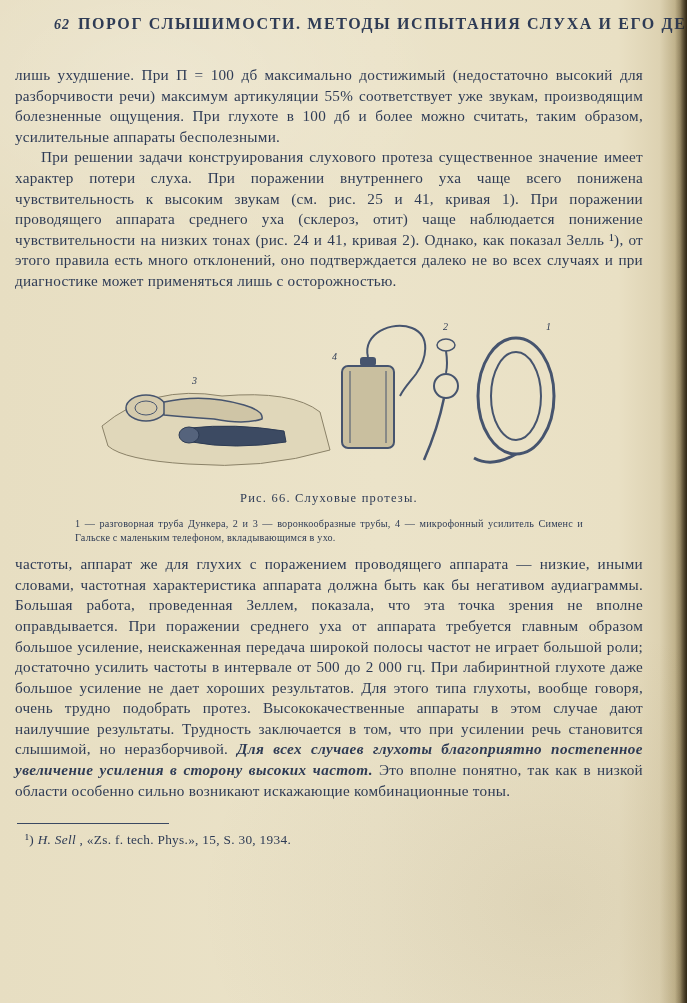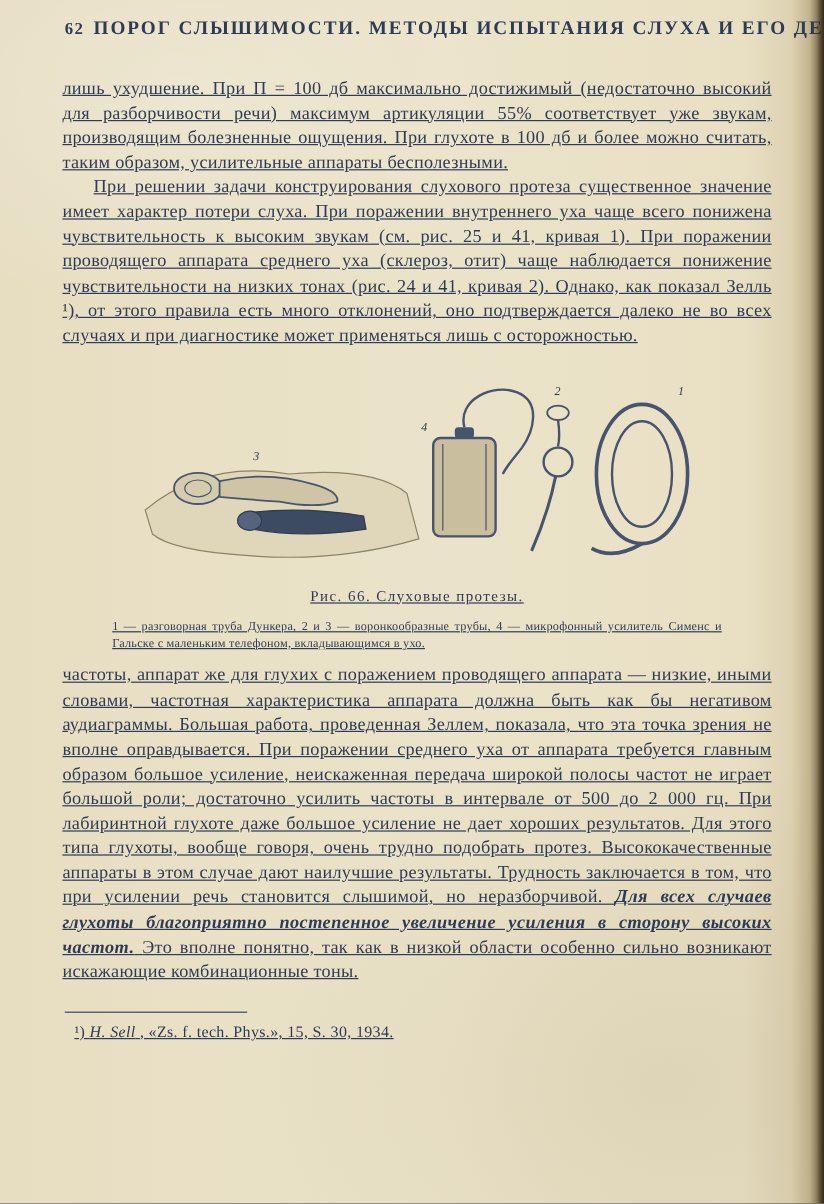--- a/index.html
+++ b/index.html
@@ -18,31 +18,31 @@
   .right-edge{
     position:absolute;top:0;right:0;bottom:0;width:12px;
     background:linear-gradient(90deg, rgba(50,40,20,0) 0%, rgba(60,48,26,0.30) 45%, rgba(35,27,12,0.85) 100%);
     pointer-events:none;
   }
   .running-head{
     display:flex;align-items:baseline;
     padding:15px 50px 0 54px;
     font-weight:bold;
   }
-  .pagenum{font-size:14px;letter-spacing:1px;}
+  .pagenum{font-size:14px;letter-spacing:1px;font-style:italic;}
   .head-title{
     flex:1;text-align:left;
     font-size:16px;letter-spacing:1.6px;
     padding:0 8px;white-space:nowrap;
   }
   .chapter{font-size:13px;letter-spacing:.5px;}
   .text-block{
-    padding:16px 44px 0 52px;
+    padding:16px 44px 0 15px;
     font-size:15.2px;line-height:20.6px;
-    text-align:justify;letter-spacing:.25px;text-decoration:underline;
+    text-align:justify;letter-spacing:.25px;
   }
   p.para{margin:0;text-indent:26px;}
   p.para.noindent{text-indent:0;}
   em.emph{font-style:italic;font-weight:bold;letter-spacing:.4px;}
   figure.fig{
     margin:16px auto 10px auto;
     width:540px;text-align:center;
   }
   .fig-art{display:block;margin:0 auto;}
   .fig-caption{

